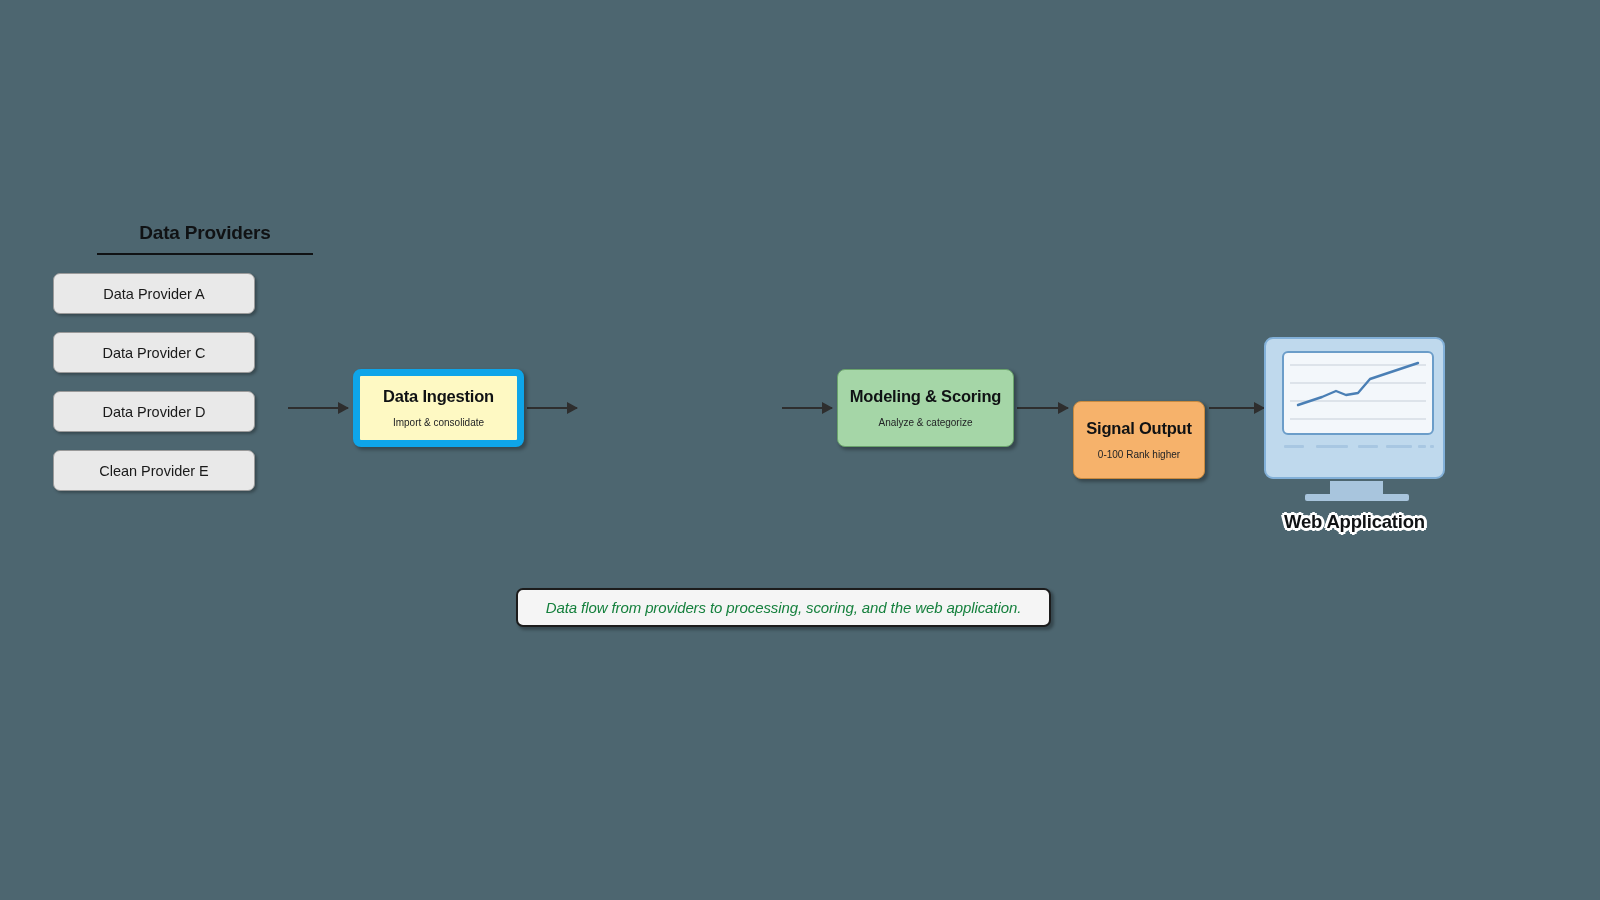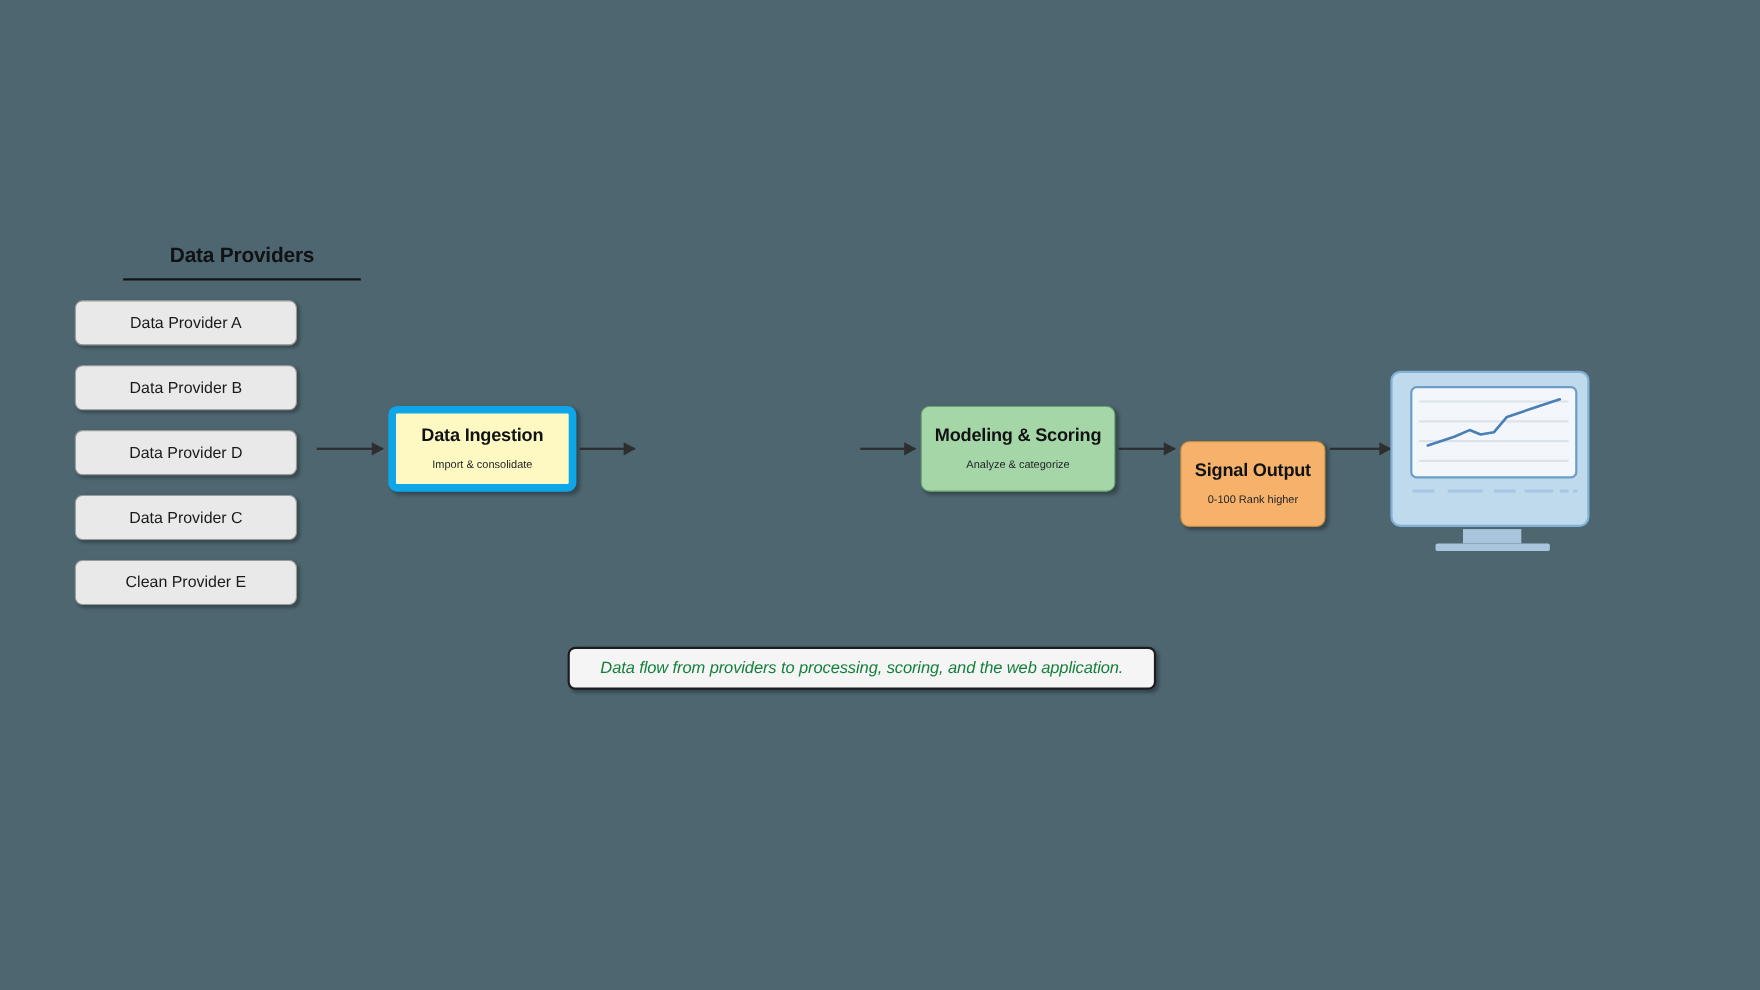--- a/index.html
+++ b/index.html
@@ -15,21 +15,21 @@
     position: relative;
   }
   .canvas {
     position: absolute;
     inset: 0;
   }
 
   
   #providers-group {
     position: absolute;
-    left: 68px;
+    left: 53px;
     top: 222px;
     width: 230px;
   }
   #providers-title {
     font-size: 19px;
     font-weight: bold;
     color: #101214;
     text-align: center;
     letter-spacing: -0.2px;
     margin: 0 0 6px 0;
@@ -225,27 +225,24 @@
 
 <div class="canvas">
 
   <div id="providers-group">
     <div id="providers-title">Data Providers</div>
     <div id="provider-list">
       <div class="provider-box">
         <span>Data Provider A</span>
       </div>
       <div class="provider-box">
-        <span>Data Provider B</span>
+        <span>Data Provider C</span>
       </div>
       <div class="provider-box">
         <span>Data Provider D</span>
-      </div>
-      <div class="provider-box">
-        <span>Data Provider C</span>
       </div>
       <div class="provider-box">
         <span>Clean Provider E</span>
       </div>
     </div>
   </div>
 
   <div class="arrow" id="arrow-providers-ingestion"></div>
   <div class="arrow" id="arrow-ingestion-preprocess"></div>
   <div class="arrow" id="arrow-preprocess-modeling"></div>
@@ -283,19 +280,20 @@
         <span style="left:0px;width:20px;"></span>
         <span style="left:32px;width:32px;"></span>
         <span style="left:74px;width:20px;"></span>
         <span style="left:102px;width:26px;"></span>
         <span style="left:134px;width:8px;"></span>
         <span style="left:146px;width:4px;"></span>
       </div>
       <div id="monitor-neck"></div>
       <div id="monitor-base"></div>
     </div>
+    <div id="webapp-label">Web Application</div>
   </div>
 
   <div id="caption-box">
     <span id="caption-text">Data flow from providers to processing, scoring, and the web application.</span>
   </div>
 
 </div>
 
 </body></html>

